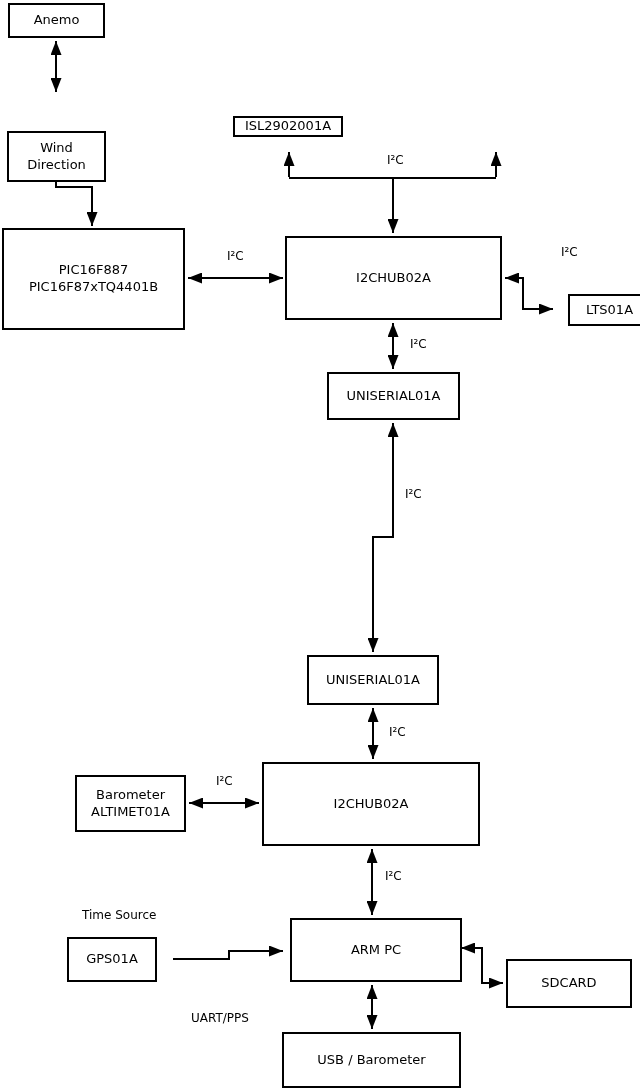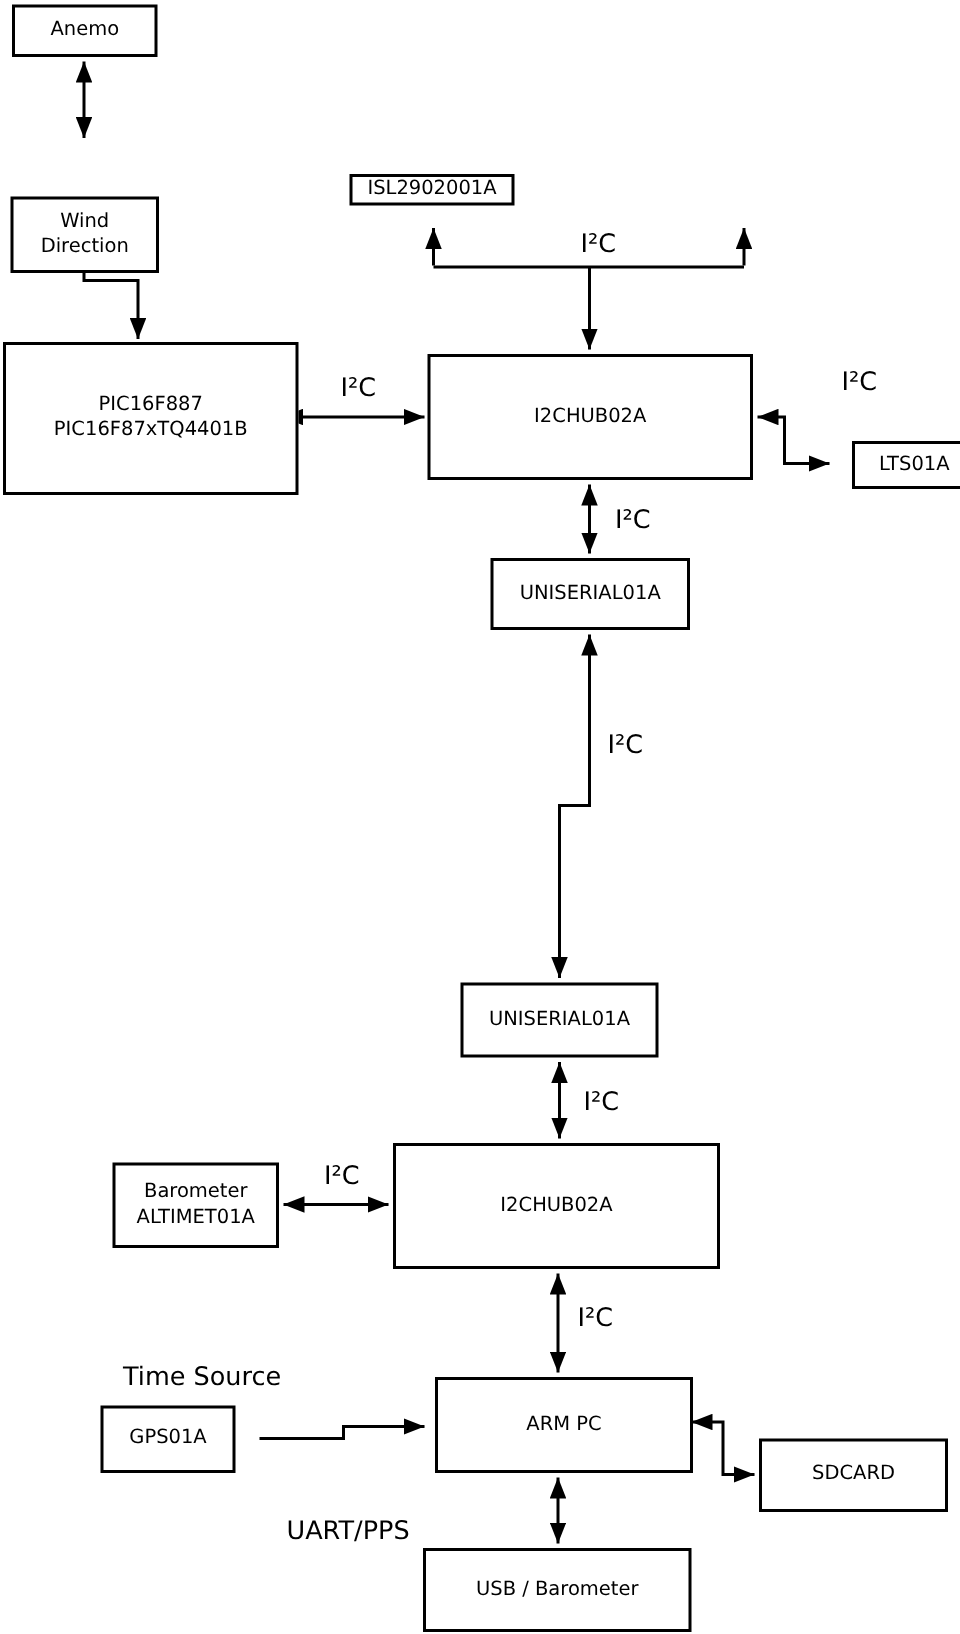--- a/index.html
+++ b/index.html
@@ -25,21 +25,21 @@
     display: flex;
     align-items: center;
     justify-content: center;
     text-align: center;
     font-size: 13px;
     line-height: 1.3;
     white-space: pre-line;
   }
   .elabel {
     position: absolute;
-    font-size: 17px;
+    font-size: 12px;
     line-height: 1.2;
     white-space: nowrap;
   }
 </style>
 </head>
 <body>
 
 <div class="stage">
 
   <svg class="connector-layer" width="640" height="1089" viewBox="0 0 640 1089" xmlns="http://www.w3.org/2000/svg">
@@ -85,21 +85,21 @@
   </svg>
 
   <div class="node" style="left:8px; top:3px; width:97px; height:35px;">Anemo</div>
 
   <div class="node" style="left:7px; top:94px; width:99px; height:51px;margin-top:37px;">Wind
 Direction</div>
 
   <div class="node" style="left:233px; top:116px; width:110px; height:21px;">ISL2902001A</div>
 
 
-  <div class="node" style="left:2px; top:228px; width:197px; height:102px;">PIC16F887
+  <div class="node" style="left:2px; top:228px; width:183px; height:102px;">PIC16F887
 PIC16F87xTQ4401B</div>
 
   <div class="node" style="left:285px; top:236px; width:217px; height:84px;">I2CHUB02A</div>
 
   <div class="node" style="left:556px; top:294px; width:83px; height:32px;margin-left:12px;">LTS01A</div>
 
   <div class="node" style="left:327px; top:372px; width:133px; height:48px;">UNISERIAL01A</div>
 
   <div class="node" style="left:307px; top:655px; width:132px; height:50px;">UNISERIAL01A</div>
 

